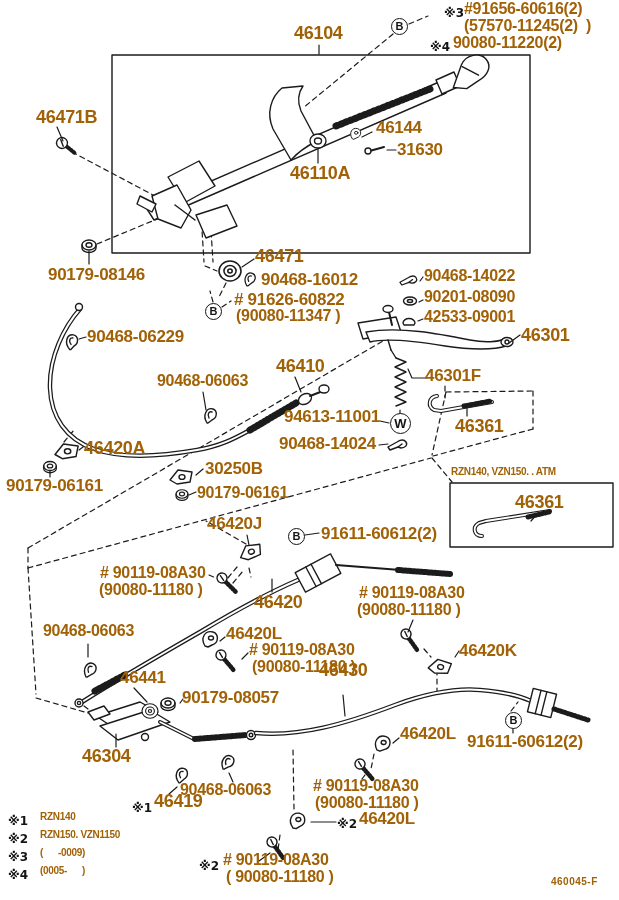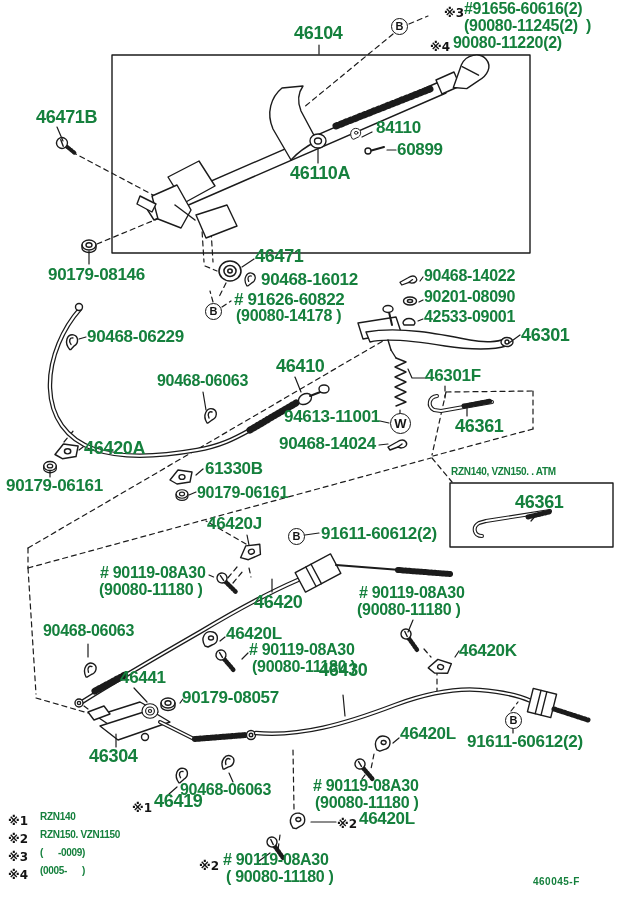--- a/index.html
+++ b/index.html
@@ -1,19 +1,19 @@
 <!DOCTYPE html>
 <html><head>
 <meta charset="utf-8">
 <style>
   html,body{margin:0;padding:0;background:#fff;}
   .stage{position:relative;width:619px;height:900px;background:#fff;overflow:hidden;
          font-family:"Liberation Sans",sans-serif;color:#111;}
   .art{position:absolute;left:0;top:0;}
-  .lbl{position:absolute;font:700 17px "Liberation Sans",sans-serif;color:#15803d;
+  .lbl{position:absolute;font:700 17px "Liberation Sans",sans-serif;color:#a16207;
        letter-spacing:-0.3px;white-space:pre;line-height:1;}
   .fs18{font-size:18px;}
   .fs16{font-size:16px;}
   .fs15{font-size:10px;}
   .mk{position:absolute;font:700 12px "DejaVu Sans",sans-serif;color:#141414;line-height:1;white-space:pre;}
   .badge{position:absolute;box-sizing:border-box;border:1.7px solid #141414;border-radius:50%;
          display:flex;align-items:center;justify-content:center;
          font:700 11px "Liberation Sans",sans-serif;color:#141414;background:#fff;line-height:1;}
   .b16{width:17px;height:17px;}
   .b21{width:21px;height:21px;font-size:13px;}
@@ -275,53 +275,53 @@
         <path d="M393,743 L399,738"></path>
         <path d="M513,728 L513,733"></path>
     <path d="M365,775 L362,779"></path>
         <path d="M311,822 L336,822"></path>
         <path d="M270,853 L259,861"></path>
   </g>
 </svg>
 
 <span class="mk" style="left:444px;top:7px">※3</span>
 <span class="lbl fs16" style="left:464px;top:1px">#91656-60616(2)</span>
-<span class="lbl fs16" style="left:464px;top:18px">(90080-11245(2)  )</span>
+<span class="lbl fs16" style="left:464px;top:18px">(57570-11245(2)  )</span>
 <span class="mk" style="left:430px;top:41px">※4</span>
 <span class="lbl fs16" style="left:453px;top:35px">90080-11220(2)</span>
 <span class="badge b16" style="left:391px;top:18px">B</span>
 
 <span class="lbl fs18" style="left:294px;top:24px">46104</span>
 <span class="lbl fs18" style="left:36px;top:108px">46471B</span>
 <span class="lbl" style="left:48px;top:266px">90179-08146</span>
-<span class="lbl" style="left:376px;top:119px">84110</span>
-<span class="lbl" style="left:397px;top:141px">60899</span>
+<span class="lbl" style="left:376px;top:119px">46144</span>
+<span class="lbl" style="left:397px;top:141px">31630</span>
 <span class="lbl fs18" style="left:290px;top:164px">46110A</span>
 <span class="lbl fs18" style="left:255px;top:247px">46471</span>
 <span class="lbl" style="left:261px;top:271px">90468-16012</span>
 <span class="lbl" style="left:234px;top:291px"># 91626-60822</span>
-<span class="lbl fs16" style="left:236px;top:308px">(90080-14178 )</span>
+<span class="lbl fs16" style="left:236px;top:308px">(90080-11347 )</span>
 <span class="badge b16" style="left:205px;top:303px">B</span>
 
 <span class="lbl fs16" style="left:424px;top:268px">90468-14022</span>
 <span class="lbl fs16" style="left:424px;top:289px">90201-08090</span>
 <span class="lbl fs16" style="left:424px;top:309px">42533-09001</span>
 <span class="lbl fs18" style="left:521px;top:326px">46301</span>
 <span class="lbl" style="left:87px;top:328px">90468-06229</span>
 <span class="lbl fs18" style="left:276px;top:357px">46410</span>
 <span class="lbl fs16" style="left:157px;top:373px">90468-06063</span>
 <span class="lbl" style="left:425px;top:367px">46301F</span>
 <span class="lbl" style="left:284px;top:408px">94613-11001</span>
 <span class="badge b21" style="left:390px;top:413px">W</span>
 <span class="lbl" style="left:279px;top:435px">90468-14024</span>
 <span class="lbl fs18" style="left:455px;top:417px">46361</span>
 
 <span class="lbl fs18" style="left:84px;top:439px">46420A</span>
 <span class="lbl" style="left:6px;top:477px">90179-06161</span>
-<span class="lbl" style="left:205px;top:460px">61330B</span>
+<span class="lbl" style="left:205px;top:460px">30250B</span>
 <span class="lbl fs16" style="left:197px;top:485px">90179-06161</span>
 
 <span class="lbl fs15" style="left:451px;top:467px">RZN140, VZN150. . ATM</span>
 <span class="lbl fs18" style="left:515px;top:493px">46361</span>
 
 <span class="lbl" style="left:207px;top:515px">46420J</span>
 <span class="badge b16" style="left:288px;top:528px">B</span>
 <span class="lbl" style="left:321px;top:525px">91611-60612(2)</span>
 <span class="lbl fs16" style="left:100px;top:565px"># 90119-08A30</span>
 <span class="lbl fs16" style="left:99px;top:582px">(90080-11180 )</span>
@@ -330,21 +330,21 @@
 <span class="lbl fs16" style="left:43px;top:623px">90468-06063</span>
 <span class="lbl" style="left:226px;top:625px">46420L</span>
 <span class="lbl fs16" style="left:249px;top:642px"># 90119-08A30</span>
 <span class="lbl fs16" style="left:252px;top:659px">(90080-11180 )</span>
 <span class="lbl fs16" style="left:359px;top:585px"># 90119-08A30</span>
 <span class="lbl fs16" style="left:357px;top:602px">(90080-11180 )</span>
 <span class="lbl" style="left:459px;top:642px">46420K</span>
 <span class="lbl" style="left:120px;top:669px">46441</span>
 <span class="lbl" style="left:182px;top:689px">90179-08057</span>
 <span class="lbl fs18" style="left:319px;top:661px">46430</span>
-<span class="lbl fs18" style="left:89px;top:747px">46304</span>
+<span class="lbl fs18" style="left:82px;top:747px">46304</span>
 
 <span class="mk" style="left:132px;top:802px">※1</span>
 <span class="lbl fs18" style="left:154px;top:792px">46419</span>
 <span class="lbl fs16" style="left:180px;top:782px">90468-06063</span>
 
 <span class="lbl" style="left:400px;top:725px">46420L</span>
 <span class="badge b16" style="left:505px;top:712px">B</span>
 <span class="lbl" style="left:467px;top:733px">91611-60612(2)</span>
 <span class="lbl fs16" style="left:313px;top:778px"># 90119-08A30</span>
 <span class="lbl fs16" style="left:315px;top:795px">(90080-11180 )</span>
@@ -357,15 +357,15 @@
 
 <span class="mk" style="left:8px;top:815px">※1</span>
 <span class="lbl fs15 legend-text" style="left:40px;top:812px">RZN140</span>
 <span class="mk" style="left:8px;top:833px">※2</span>
 <span class="lbl fs15 legend-text" style="left:40px;top:830px">RZN150. VZN1150</span>
 <span class="mk" style="left:8px;top:851px">※3</span>
 <span class="lbl fs15 legend-text" style="left:40px;top:848px">(      -0009)</span>
 <span class="mk" style="left:8px;top:869px">※4</span>
 <span class="lbl fs15 legend-text" style="left:40px;top:866px">(0005-      )</span>
 
-<span class="lbl fs15" style="left:533px;top:877px;letter-spacing:0.5px">460045-F</span>
+<span class="lbl fs15" style="left:551px;top:877px;letter-spacing:0.5px">460045-F</span>
 
 </div>
 
 </body></html>

